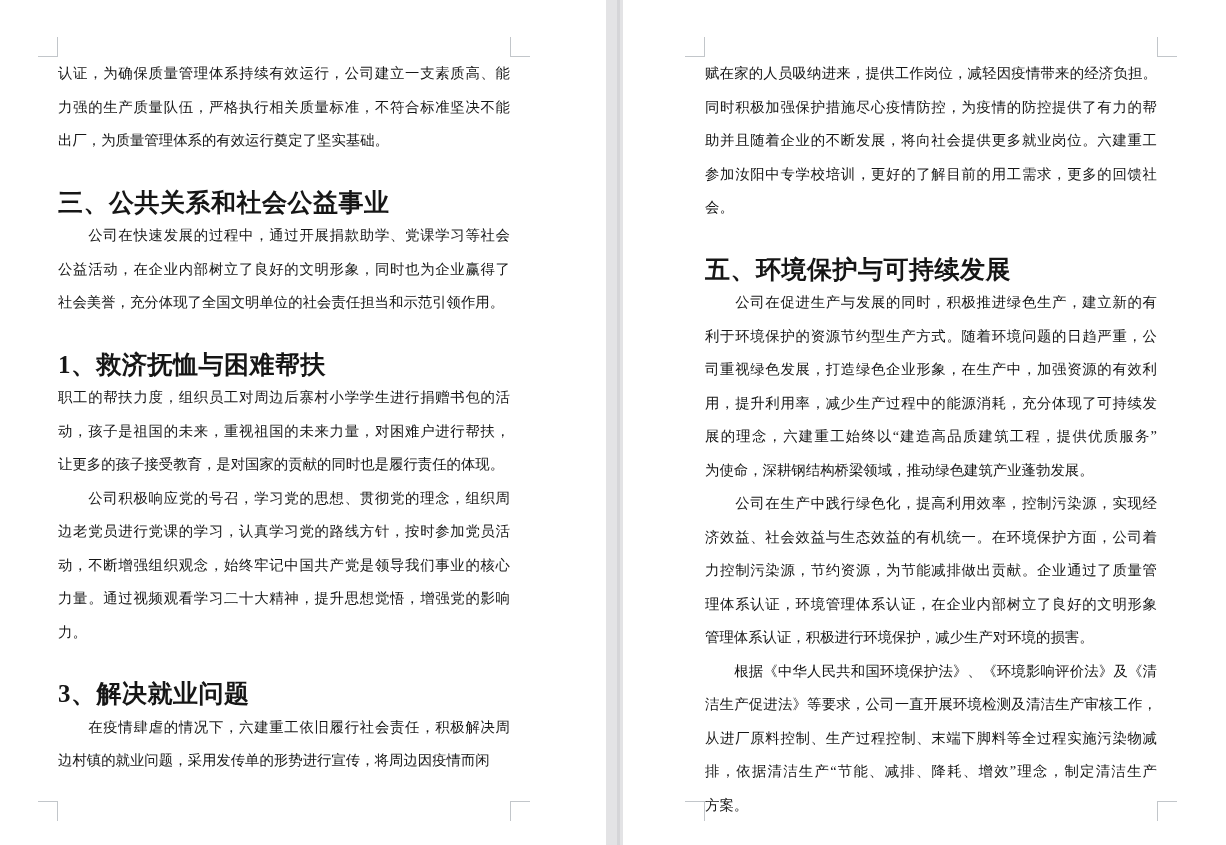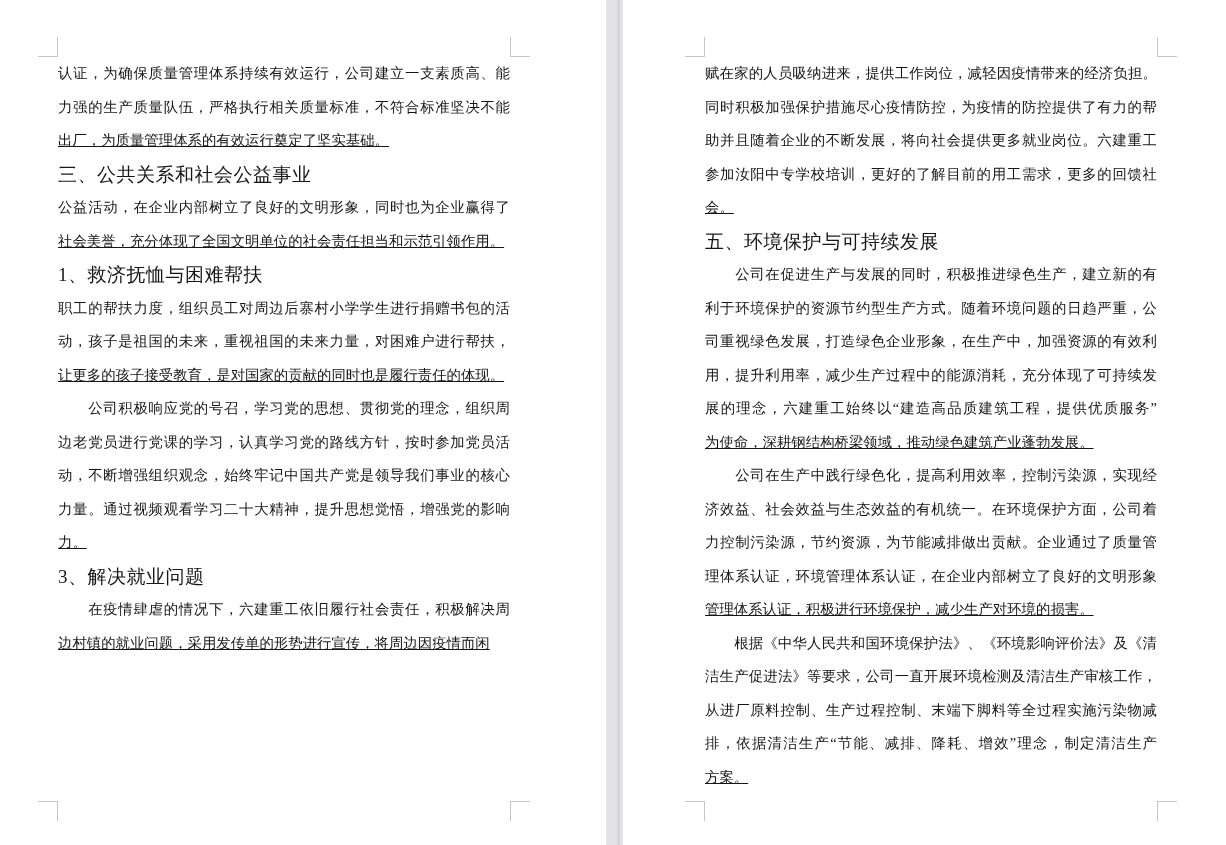--- a/index.html
+++ b/index.html
@@ -35,24 +35,25 @@
     font-size:14.4px;line-height:33.5px;
     text-justify:inter-character;
   }
   .page.left  .content{left:58px;}
   .page.right .content{left:82px;}
   .block{margin:0;}
   .line{
     height:33.5px;white-space:nowrap;overflow:visible;
     text-align:justify;text-align-last:justify;
   }
-  .block.para .line.last{text-align-last:left;text-decoration:underline;}
+  .block.para .line.last{text-align-last:left;}
   .block.heading .line{
-    text-align-last:left;font-weight:normal;font-size:19px;
+    text-align-last:left;font-weight:bold;font-size:25px;
     letter-spacing:0.5px;
+    margin-top:28px;
   }
   
   .mark{position:absolute;width:20px;height:20px;box-sizing:border-box;}
   .mark.tl{border-right:1px solid var(--mark);border-bottom:1px solid var(--mark);}
   .mark.tr{border-left:1px solid var(--mark); border-bottom:1px solid var(--mark);}
   .mark.bl{border-right:1px solid var(--mark);border-top:1px solid var(--mark);}
   .mark.br{border-left:1px solid var(--mark); border-top:1px solid var(--mark);}
   .mark.tl,.mark.tr{top:37px;}
   .mark.bl,.mark.br{top:801px;}
   .page.left  .mark.tl,.page.left  .mark.bl{left:38px;}
@@ -73,20 +74,21 @@
     <div class="content">
         <div class="block para">
           <div class="line">认证，为确保质量管理体系持续有效运行，公司建立一支素质高、能</div>
           <div class="line">力强的生产质量队伍，严格执行相关质量标准，不符合标准坚决不能</div>
           <div class="line last">出厂，为质量管理体系的有效运行奠定了坚实基础。</div>
         </div>
         <div class="block heading">
           <div class="line last">三、公共关系和社会公益事业</div>
         </div>
         <div class="block para">
+          <div class="line">　　公司在快速发展的过程中，通过开展捐款助学、党课学习等社会</div>
           <div class="line">公益活动，在企业内部树立了良好的文明形象，同时也为企业赢得了</div>
           <div class="line last">社会美誉，充分体现了全国文明单位的社会责任担当和示范引领作用。</div>
         </div>
         <div class="block heading">
           <div class="line last">1、救济抚恤与困难帮扶</div>
         </div>
         <div class="block para">
           <div class="line">职工的帮扶力度，组织员工对周边后寨村小学学生进行捐赠书包的活</div>
           <div class="line">动，孩子是祖国的未来，重视祖国的未来力量，对困难户进行帮扶，</div>
           <div class="line last">让更多的孩子接受教育，是对国家的贡献的同时也是履行责任的体现。</div>

